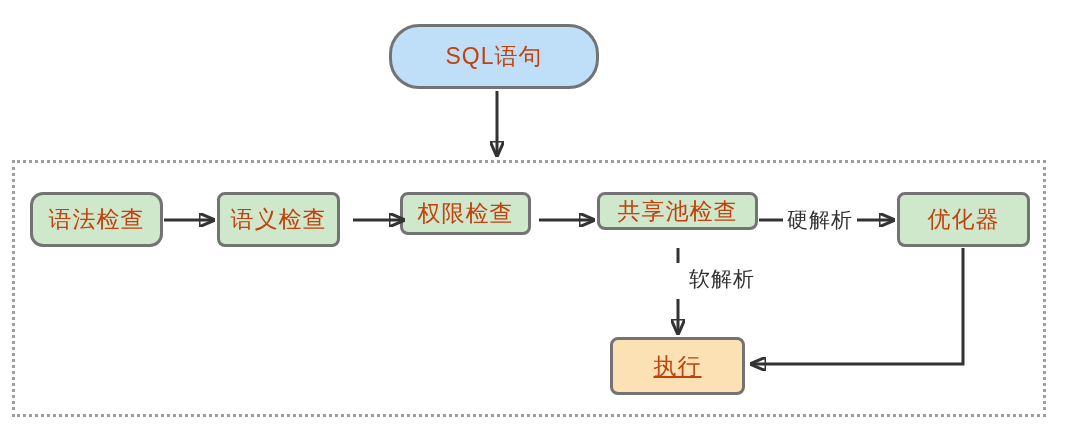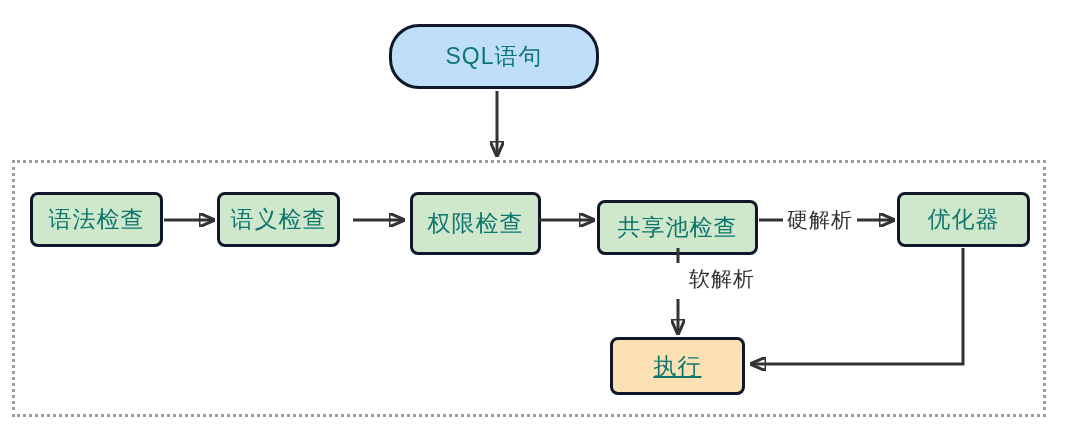--- a/index.html
+++ b/index.html
@@ -8,39 +8,39 @@
     width: 1065px;
     height: 437px;
     background: #ffffff;
     font-family: "Liberation Sans", "DejaVu Sans", sans-serif;
     color: #333333;
     overflow: hidden;
   }
   .node {
     position: absolute;
     box-sizing: border-box;
-    border: 3px solid #0f172a;
+    border: 3px solid #737373;
     border-radius: 8px;
     display: flex;
     align-items: center;
     justify-content: center;
     font-size: 23px;
     letter-spacing: 1px;
-    color: #0f766e;
+    color: #c2410c;
     background: #cfe7cb;
   }
   .node-start {
     left: 389px; top: 24px; width: 210px; height: 65px;
     background: #bedff7;
     border-radius: 30px;
   }
-  .node-syntax     { left: 30px;  top: 192px; width: 133px; height: 55px; }
+  .node-syntax     { left: 30px;  top: 192px; width: 133px; height: 55px; border-radius: 13px; }
   .node-semantic   { left: 217px; top: 192px; width: 123px; height: 55px; }
-  .node-permission { left: 410px; top: 192px; width: 131px; height: 63px; border-radius: 8px; }
-  .node-sharedpool { left: 597px; top: 200px; width: 161px; height: 55px; font-family: Liberation Serif, serif; }
+  .node-permission { left: 400px; top: 192px; width: 131px; height: 43px; border-radius: 8px; }
+  .node-sharedpool { left: 597px; top: 192px; width: 161px; height: 38px; font-family: Liberation Serif, serif; }
   .node-optimizer  { left: 897px; top: 192px; width: 133px; height: 55px; }
   .node-execute {
     left: 610px; top: 337px; width: 135px; height: 58px;
     background: #fbe1b4;
     text-decoration: underline;
   }
   .flow-container {
     position: absolute;
     box-sizing: border-box;
     left: 12px; top: 160px; width: 1034px; height: 257px;

